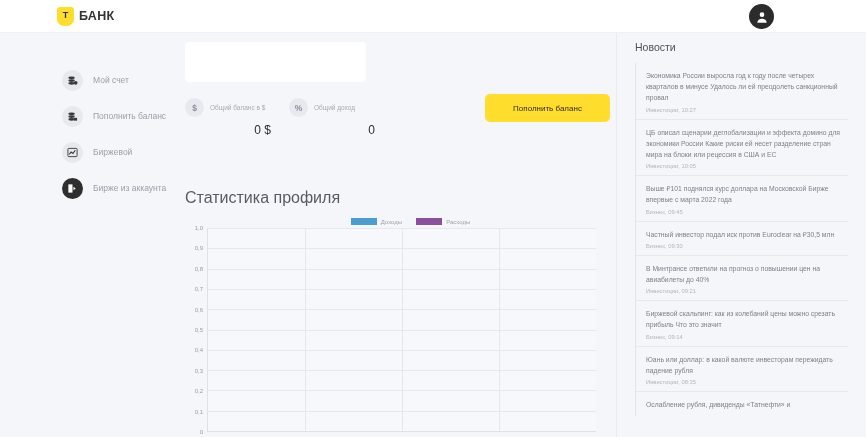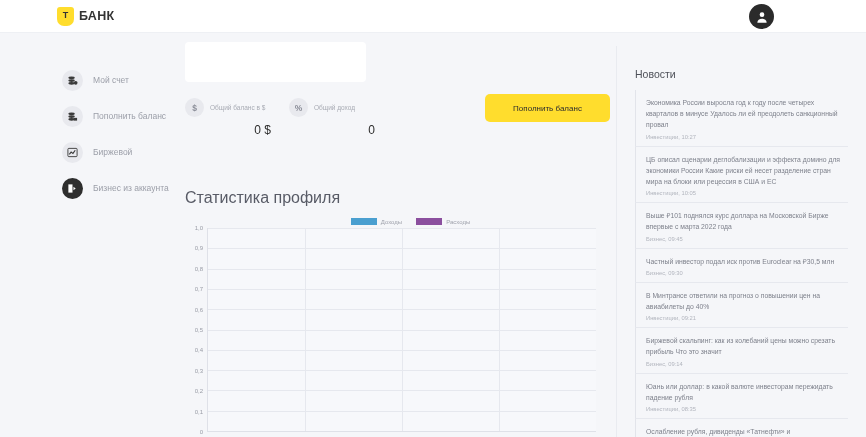--- a/index.html
+++ b/index.html
@@ -135,21 +135,21 @@
   .x-axis {
     position: relative; margin-left: 22px; height: 16px;
   }
   .x-tick {
     position: absolute; top: 5px; font-size: 6px; color: #9a9da7;
     transform: translateX(-50%); white-space: nowrap;
   }
 
   
   .news {
-    position: absolute; right: 0; top: 46px; width: 250px; bottom: 0;
+    position: absolute; right: 0; top: 19px; width: 250px; bottom: 0;
     background: #f5f6f9;
     border-left: 1px solid #e9ebf0;
     padding: 22px 18px 0 18px;
     overflow: hidden;
   }
   .news-title {
     font-size: 10.5px; color: #4e5159; margin-bottom: 10px;
   }
   .news-item {
     padding: 7px 0 6px 10px;
@@ -223,21 +223,21 @@
 
 
 
     <div class="nav-item">
       <span class="nav-icon dark">
         <svg viewBox="0 0 24 24" fill="#ffffff">
           <path d="M3 3h9v18H3z"></path>
           <path d="M14 8l5 4-5 4z"></path>
         </svg>
       </span>
-      <span class="nav-label">Бизнес из аккаунта</span>
+      <span class="nav-label">Бирже из аккаунта</span>
     </div>
 
   </div>
 
   <div class="main">
 
     <div class="white-card"></div>
 
     <div class="stats-row">
 

